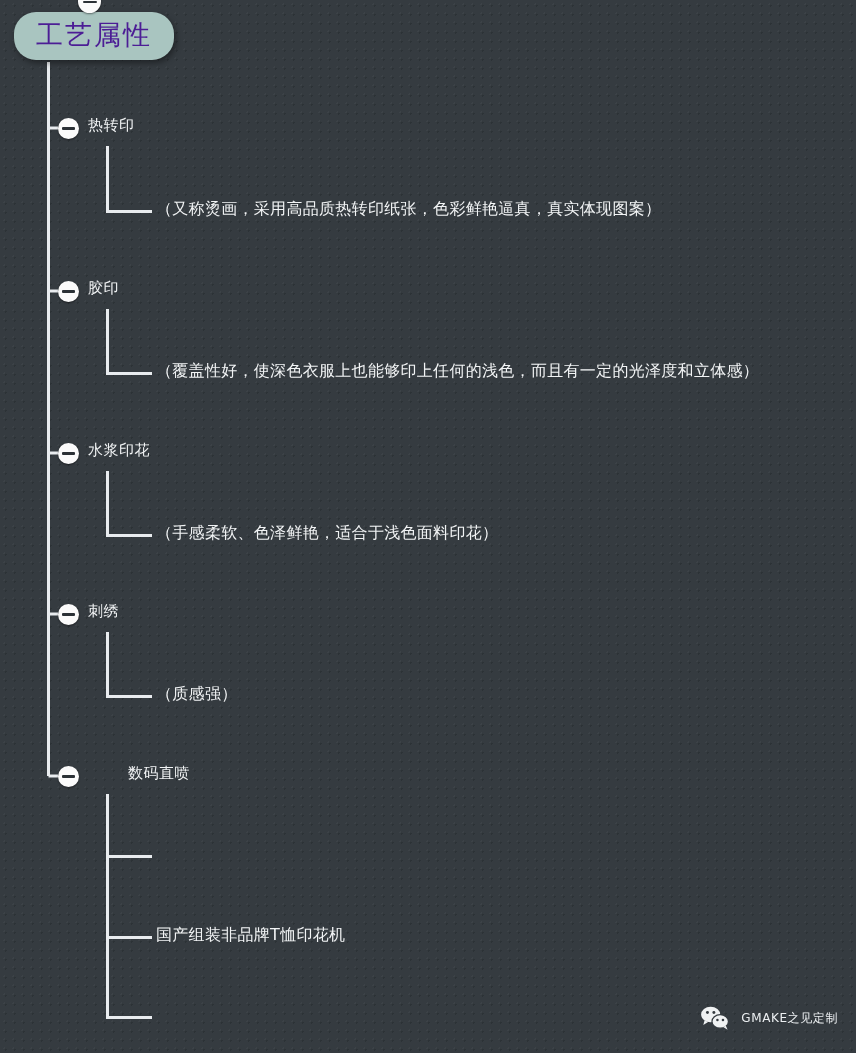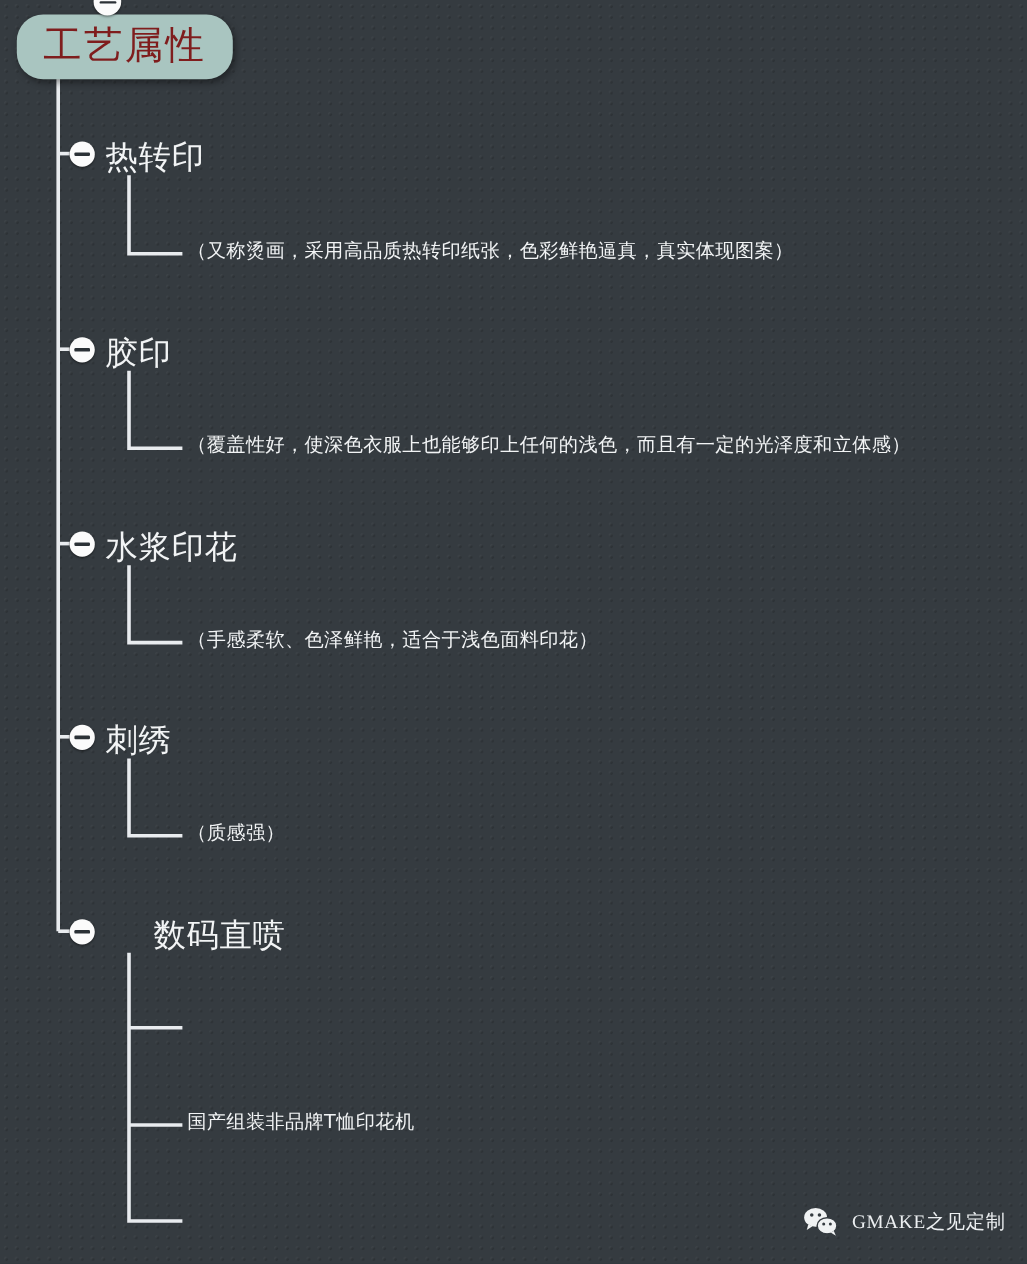--- a/index.html
+++ b/index.html
@@ -46,22 +46,22 @@
 
   
   .root-node {
     position: absolute;
     left: 14px;
     top: 12px;
     padding: 7px 22px 10px 22px;
     background: #a9c5c0;
     border-radius: 22px;
     box-shadow: 2px 3px 6px rgba(0,0,0,0.40);
-    color: #7f1d1d;
-    font-size: 32px;
+    color: #4c1d95;
+    font-size: 27px;
     letter-spacing: 2px;
     line-height: 1.15;
     white-space: nowrap;
     font-family: "DejaVu Sans", "Liberation Sans", sans-serif;
   }
 
   
   .toggle {
     position: absolute;
     width: 21px;
@@ -94,43 +94,42 @@
   }
 
   
   .node-label {
     position: absolute;
     color: #f2f4f5;
     white-space: nowrap;
     line-height: 1;
   }
   .branch-label {
-    font-size: 27px;
+    font-size: 15px;
     letter-spacing: 0.5px;
   }
   .leaf-label {
     font-size: 16px;
     letter-spacing: 0.3px;
   }
 
   
   #watermark {
     position: absolute;
     right: 18px;
     bottom: 22px;
     display: flex;
     align-items: center;
     gap: 11px;
   }
   #watermark .wm-text {
     color: #eceff1;
-    font-size: 16px;
+    font-size: 12px;
     letter-spacing: 0.6px;
     white-space: nowrap;
-    font-family: Liberation Serif, serif;
   }
   .wechat-icon {
     width: 30px;
     height: 26px;
     display: block;
   }
 </style>
 </head>
 <body>
 

